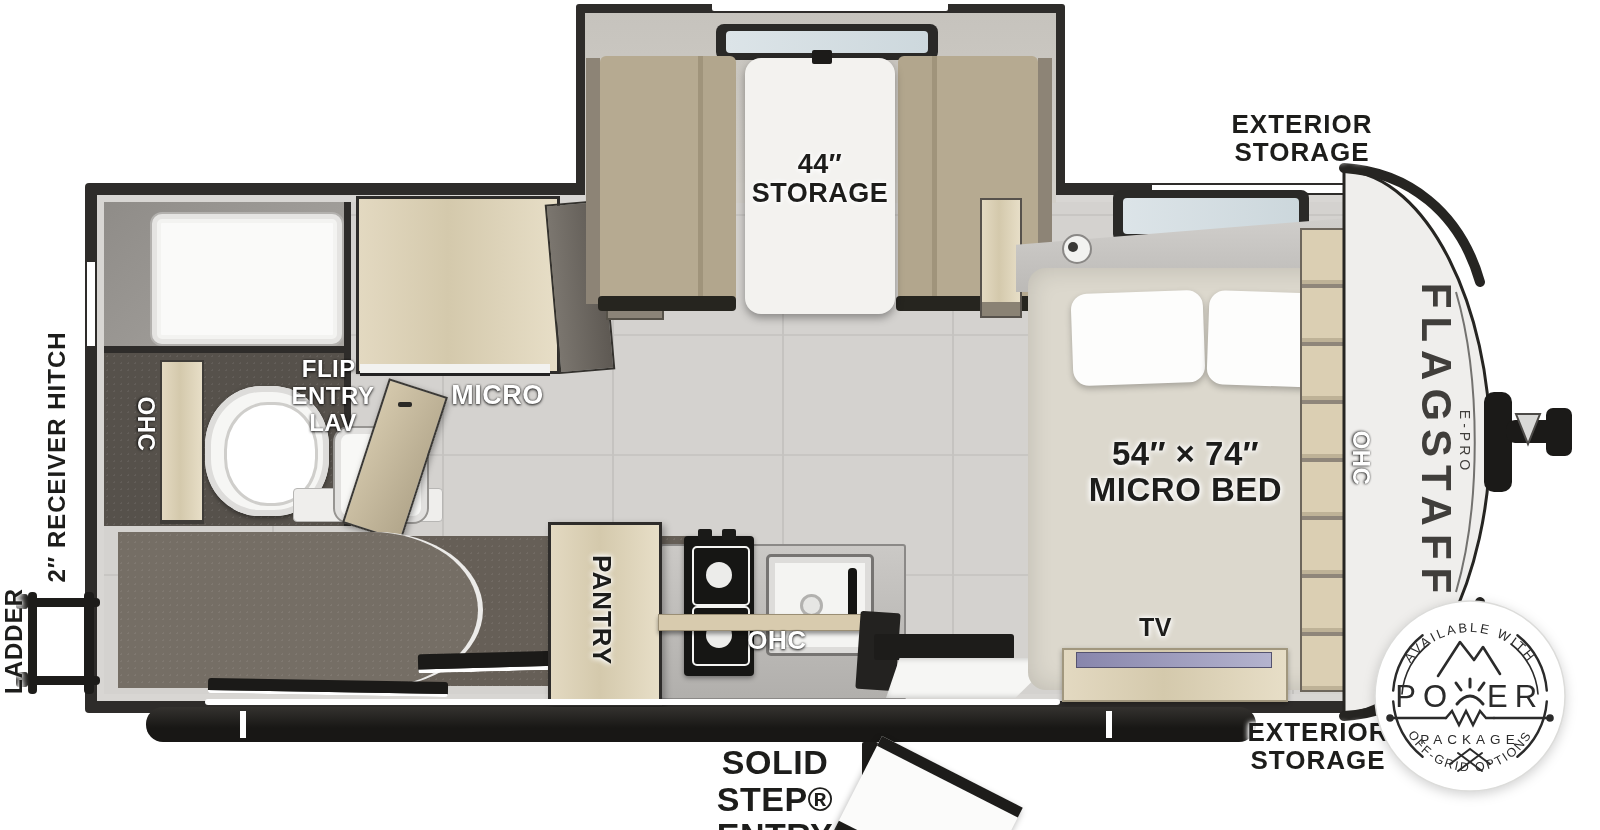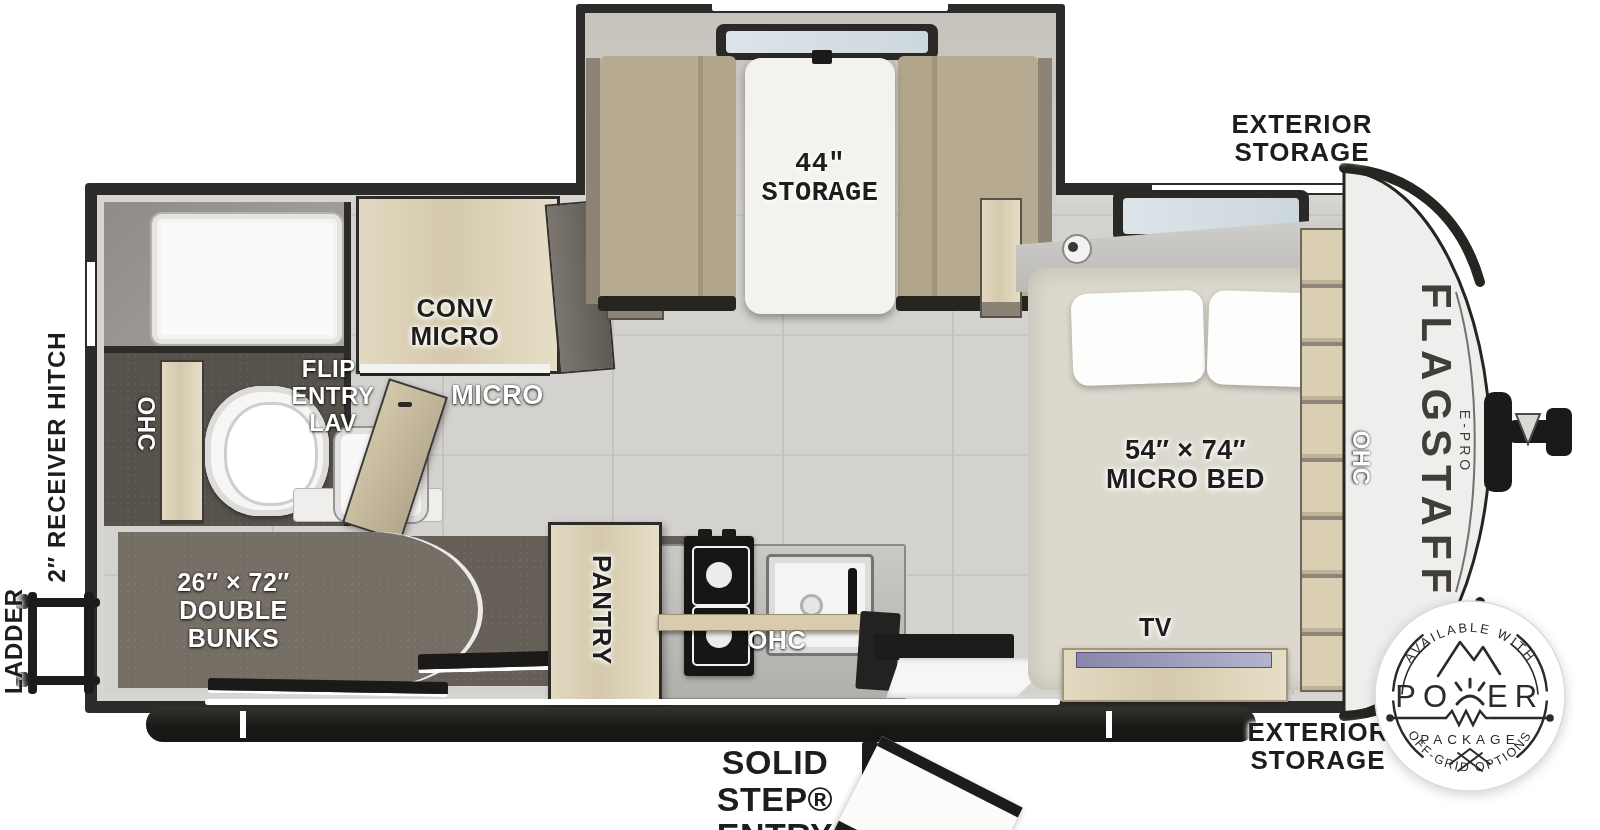--- a/index.html
+++ b/index.html
@@ -51,52 +51,43 @@
   <div class="abs" style="left:364px;top:384px;width:58px;height:148px;background:linear-gradient(100deg,#d4c8ac,#b2a68b);border:2px solid #3b3935;transform:rotate(18deg);box-shadow:2px 2px 6px rgba(0,0,0,.35);"></div>
   <div class="abs" style="left:398px;top:402px;width:14px;height:5px;background:#2a2926;border-radius:2px;"></div>
   <div class="abs lblL" style="left:258px;top:356px;width:150px;font-size:24px;">
     <div>FLIP-</div>
     <div>ENTRY</div>
     <div>LAV</div>
   </div>
 
   <div class="abs woodV" style="left:356px;top:196px;width:198px;height:172px;border:3px solid #2e2c2a;"></div>
   <div class="abs" style="left:360px;top:364px;width:190px;height:9px;background:#f2f2f0;border-bottom:3px solid #222;"></div>
-  <div class="abs lblD" style="left:372px;top:294px;width:166px;font-size:26px;">
-    <div>CONV</div>
-    <div>MICRO</div>
-  </div>
   <div class="abs" style="left:552px;top:202px;width:52px;height:166px;background:linear-gradient(90deg,#7b766f,#5e5953);border:2px solid #34322e;transform:rotate(-5deg);"></div>
   <div class="abs" style="left:606px;top:206px;width:54px;height:110px;background:#8b8478;border:2px solid #565249;"></div>
   <div class="abs lblL" style="left:425px;top:380px;width:145px;font-size:27px;"><span>MICRO</span></div>
 
   <div class="abs" style="left:716px;top:24px;width:222px;height:36px;background:#2a2927;border-radius:8px;"></div>
   <div class="abs" style="left:726px;top:31px;width:202px;height:22px;background:linear-gradient(90deg,#dce4e8,#cdd8dd);border-radius:4px;"></div>
   <div class="abs" style="left:586px;top:58px;width:14px;height:246px;background:#8d8476;"></div>
   <div class="abs" style="left:600px;top:56px;width:136px;height:246px;background:linear-gradient(90deg,#b6aa91 0 72%,#a0947b 72% 76%,#b2a68d 76%);border-radius:6px;"></div>
   <div class="abs" style="left:598px;top:296px;width:138px;height:15px;background:#26251f;border-radius:4px;"></div>
   <div class="abs" style="left:898px;top:56px;width:140px;height:246px;background:linear-gradient(270deg,#b6aa91 0 72%,#a0947b 72% 76%,#b2a68d 76%);border-radius:6px;"></div>
   <div class="abs" style="left:1038px;top:58px;width:14px;height:246px;background:#8d8476;"></div>
   <div class="abs" style="left:896px;top:296px;width:142px;height:15px;background:#26251f;border-radius:4px;"></div>
   <div class="abs" style="left:745px;top:58px;width:150px;height:256px;background:#f3f2ef;border-radius:16px;box-shadow:0 4px 9px rgba(0,0,0,.35);"></div>
   <div class="abs" style="left:812px;top:50px;width:20px;height:14px;background:#1c1b19;border-radius:2px;"></div>
-  <div class="abs lblD" style="left:745px;top:150px;width:150px;font-size:27px;font-family:Liberation Mono, monospace;">
+  <div class="abs lblD" style="left:745px;top:150px;width:150px;font-size:27px;">
     <div>44″</div>
     <div>STORAGE</div>
   </div>
 
   <div class="abs tex" style="left:118px;top:536px;width:676px;height:150px;background-color:#665f57;border-radius:0 80px 80px 0;"></div>
   <div class="abs tex" style="left:118px;top:532px;width:360px;height:156px;background-color:#756e65;border-radius:0 110px 110px 0/0 80px 80px 0;box-shadow:5px 0 0 #ecebe9;"></div>
   <div class="abs" style="left:418px;top:650px;width:335px;height:15px;background:#1b1a18;border-bottom:4px solid #fff;border-radius:3px;transform:rotate(-1.5deg);"></div>
   <div class="abs" style="left:208px;top:680px;width:240px;height:12px;background:#1b1a18;border-bottom:3px solid #fff;border-radius:3px;transform:rotate(1deg);"></div>
-  <div class="abs lblL" style="left:136px;top:568px;width:195px;font-size:25px;">
-    <div>26″ × 72″</div>
-    <div>DOUBLE</div>
-    <div>BUNKS</div>
-  </div>
 
   <div class="abs" style="left:660px;top:544px;width:242px;height:152px;background:linear-gradient(180deg,#cbc9c6,#b1afac);border:2px solid #8b8987;border-radius:3px;"></div>
   <div class="abs woodV" style="left:548px;top:522px;width:108px;height:178px;border:3px solid #2e2c2a;box-shadow:3px 3px 7px rgba(0,0,0,.3);"></div>
   <div class="abs vc lblD" style="left:512px;top:592px;width:180px;height:36px;font-size:26px;transform:rotate(90deg);letter-spacing:1px;">
       <span>PANTRY</span>
     </div>
   <div class="abs" style="left:684px;top:536px;width:70px;height:140px;background:#161614;border-radius:4px;box-shadow:0 2px 5px rgba(0,0,0,.4);"></div>
   <div class="abs" style="left:698px;top:529px;width:14px;height:11px;background:#1a1a18;border-radius:2px;"></div>
   <div class="abs" style="left:722px;top:529px;width:14px;height:11px;background:#1a1a18;border-radius:2px;"></div>
   <div class="abs" style="left:692px;top:546px;width:54px;height:56px;border:2px solid #f4f4f2;border-radius:5px;"></div>
@@ -116,21 +107,21 @@
   <div class="abs" style="left:1113px;top:190px;width:196px;height:52px;background:#2a2927;border-radius:8px;"></div>
   <div class="abs" style="left:1123px;top:198px;width:176px;height:36px;background:linear-gradient(90deg,#dce4e8,#ccd7dc);border-radius:4px;"></div>
   <div class="abs" style="left:1188px;top:234px;width:24px;height:11px;background:#1d1c1a;border-radius:2px;"></div>
   <div class="abs woodV" style="left:980px;top:198px;width:38px;height:116px;border:2px solid #57524c;box-shadow:inset 0 -14px 0 #8a8274;"></div>
   <div class="abs" style="left:1016px;top:218px;width:332px;height:74px;background:linear-gradient(180deg,#d0cecb,#bcbab7);clip-path:polygon(0 36%,100% 0,100% 100%,0 100%);"></div>
   <div class="abs" style="left:1062px;top:234px;width:26px;height:26px;background:#f2f2f0;border:2px solid #8a8886;border-radius:50%;"></div>
   <div class="abs" style="left:1068px;top:242px;width:10px;height:10px;background:#3a3937;border-radius:50%;"></div>
   <div class="abs" style="left:1028px;top:268px;width:324px;height:422px;background:#dcd8cd;border-radius:18px;box-shadow:inset 0 0 26px rgba(0,0,0,.14);"></div>
   <div class="abs" style="left:1072px;top:292px;width:132px;height:92px;background:#fdfdfc;border-radius:16px;transform:rotate(-2deg);box-shadow:0 3px 6px rgba(0,0,0,.25);"></div>
   <div class="abs" style="left:1208px;top:292px;width:122px;height:94px;background:#fdfdfc;border-radius:16px;transform:rotate(2deg);box-shadow:0 3px 6px rgba(0,0,0,.25);"></div>
-  <div class="abs lblD" style="left:1078px;top:436px;width:215px;font-size:27px;">
+  <div class="abs lblD" style="left:1078px;top:436px;width:215px;font-size:33px;">
     <div>54″ × 74″</div>
     <div>MICRO BED</div>
   </div>
   <div class="abs" style="left:1300px;top:228px;width:44px;height:460px;background:repeating-linear-gradient(180deg,#dbcfb3 0 50px,#beb297 50px 54px,#8f867a 54px 58px);border:2px solid #6d665c;"></div>
   <div class="abs woodV" style="left:1062px;top:648px;width:222px;height:50px;border:2px solid #a1977e;box-shadow:0 2px 5px rgba(0,0,0,.3);"></div>
   <div class="abs" style="left:1076px;top:652px;width:194px;height:14px;background:linear-gradient(90deg,#8886ac,#b4b3ce);border:1px solid #55536f;"></div>
   <div class="abs lblD" style="left:1118px;top:614px;width:75px;font-size:25px;"><span>TV</span></div>
 
   <div class="abs" style="left:205px;top:699px;width:855px;height:6px;background:#fff;border-radius:3px;"></div>
   <div class="abs" style="left:146px;top:707px;width:1110px;height:35px;background:linear-gradient(180deg,#34322f,#181715 60%);border-radius:17px;"></div>

